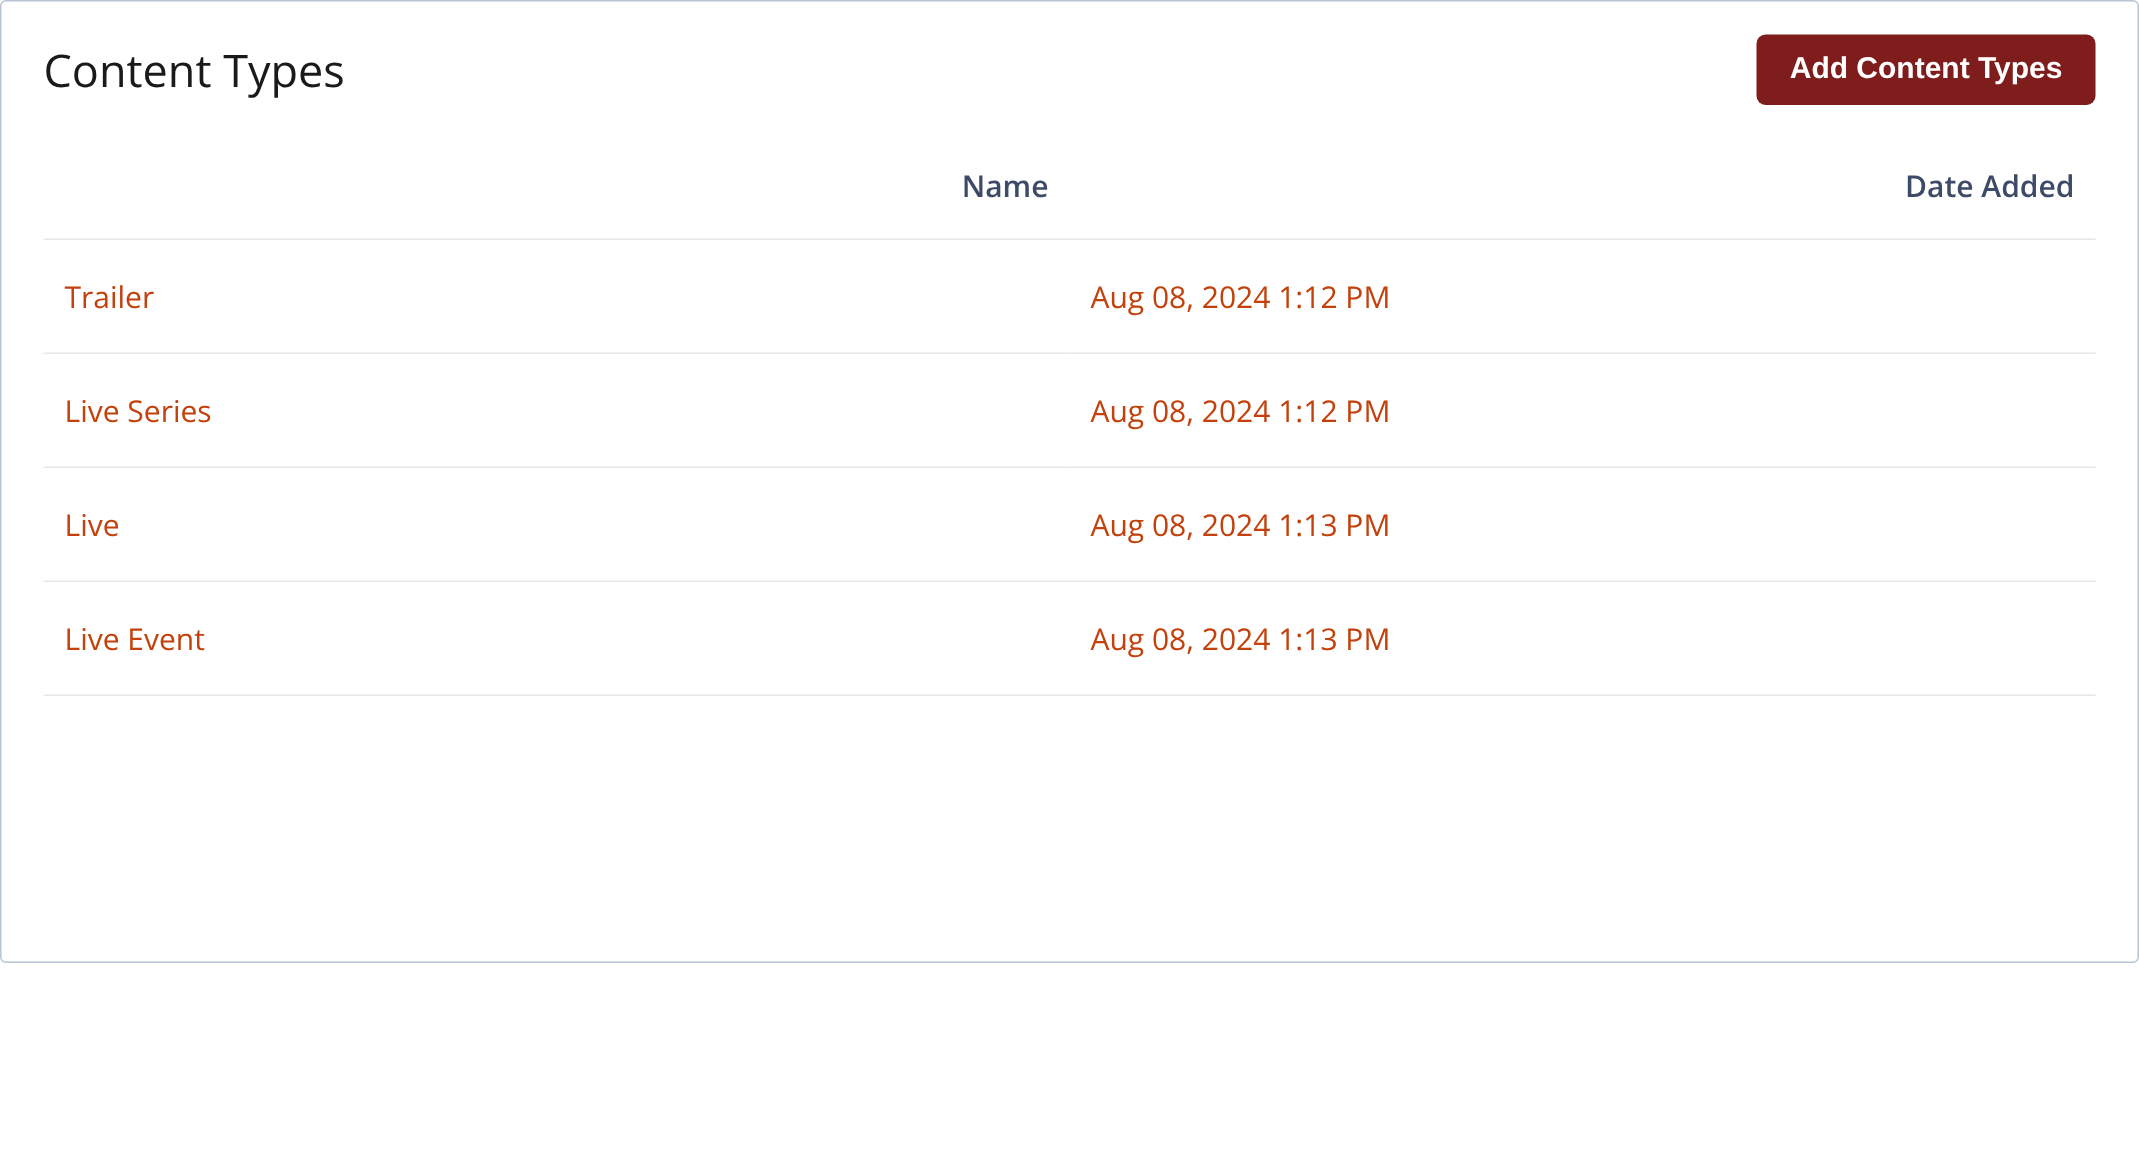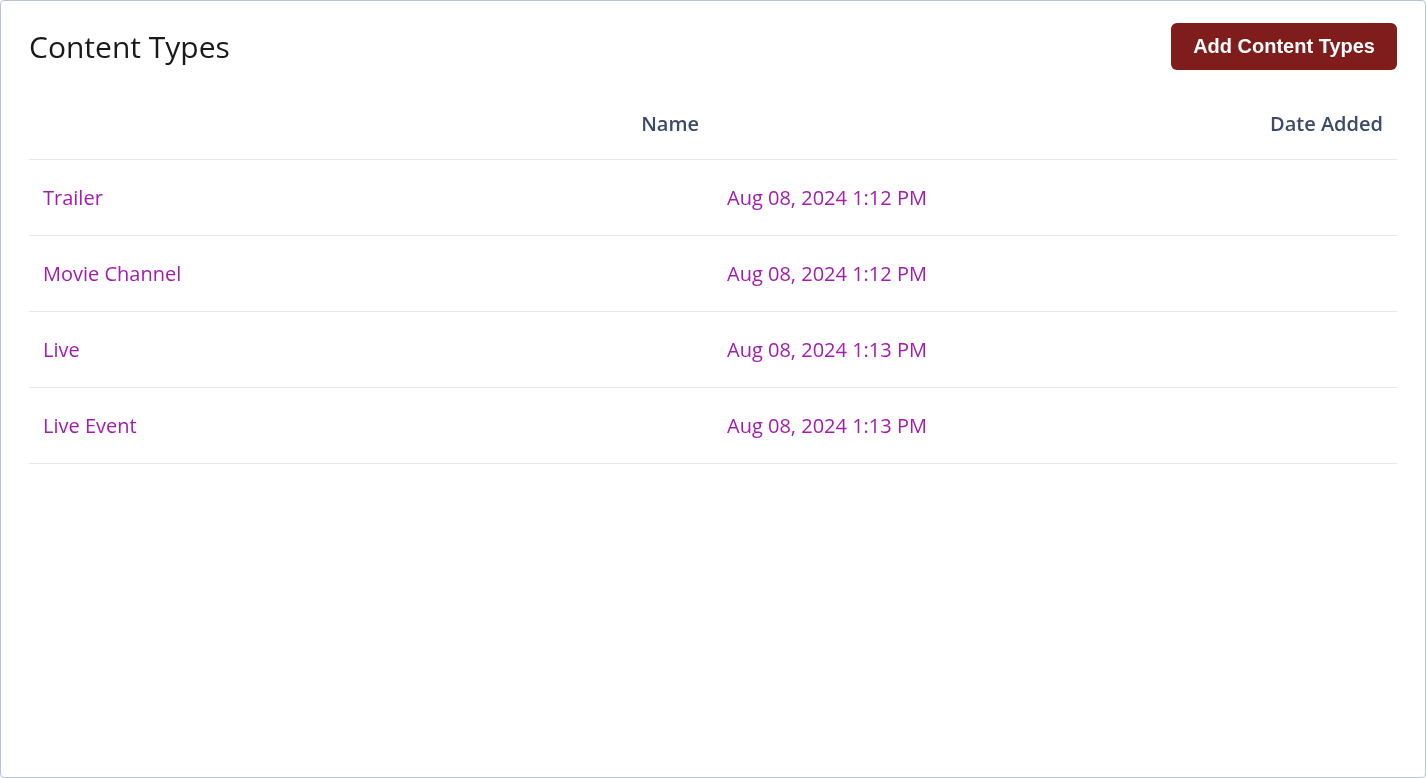--- a/index.html
+++ b/index.html
@@ -6,21 +6,21 @@
       box-sizing: border-box;
       margin: 0;
       padding: 0;
     }
     body {
       font-family: -apple-system, BlinkMacSystemFont, "Segoe UI", "Open Sans", Helvetica, Arial, sans-serif;
       background: #ffffff;
     }
     .panel {
       width: 1426px;
-      height: 778px;
+      height: 642px;
       border: 1px solid #b8c4d6;
       border-radius: 4px;
       background: #ffffff;
       padding: 22px 28px 0 28px;
       overflow: hidden;
     }
     .panel-header {
       display: flex;
       justify-content: space-between;
       align-items: center;
@@ -54,21 +54,21 @@
       border-bottom: 1px solid #e5e7eb;
     }
     .col-name {
       width: 50%;
     }
     .col-date {
       width: 50%;
     }
     .table td {
       font-size: 20px;
-      color: #a21caf;
+      color: #c2410c;
       padding: 24px 14px;
       border-bottom: 1px solid #e5e7eb;
     }
     .table tbody tr {
       cursor: pointer;
     }
   </style>
 </head>
 <body>
 
@@ -84,21 +84,21 @@
         <th class="col-name">Name</th>
         <th class="col-date">Date Added</th>
       </tr>
     </thead>
     <tbody>
       <tr>
         <td>Trailer</td>
         <td>Aug 08, 2024 1:12 PM</td>
       </tr>
       <tr>
-        <td>Movie Channel</td>
+        <td>Live Series</td>
         <td>Aug 08, 2024 1:12 PM</td>
       </tr>
       <tr>
         <td>Live</td>
         <td>Aug 08, 2024 1:13 PM</td>
       </tr>
       <tr>
         <td>Live Event</td>
         <td>Aug 08, 2024 1:13 PM</td>
       </tr>

